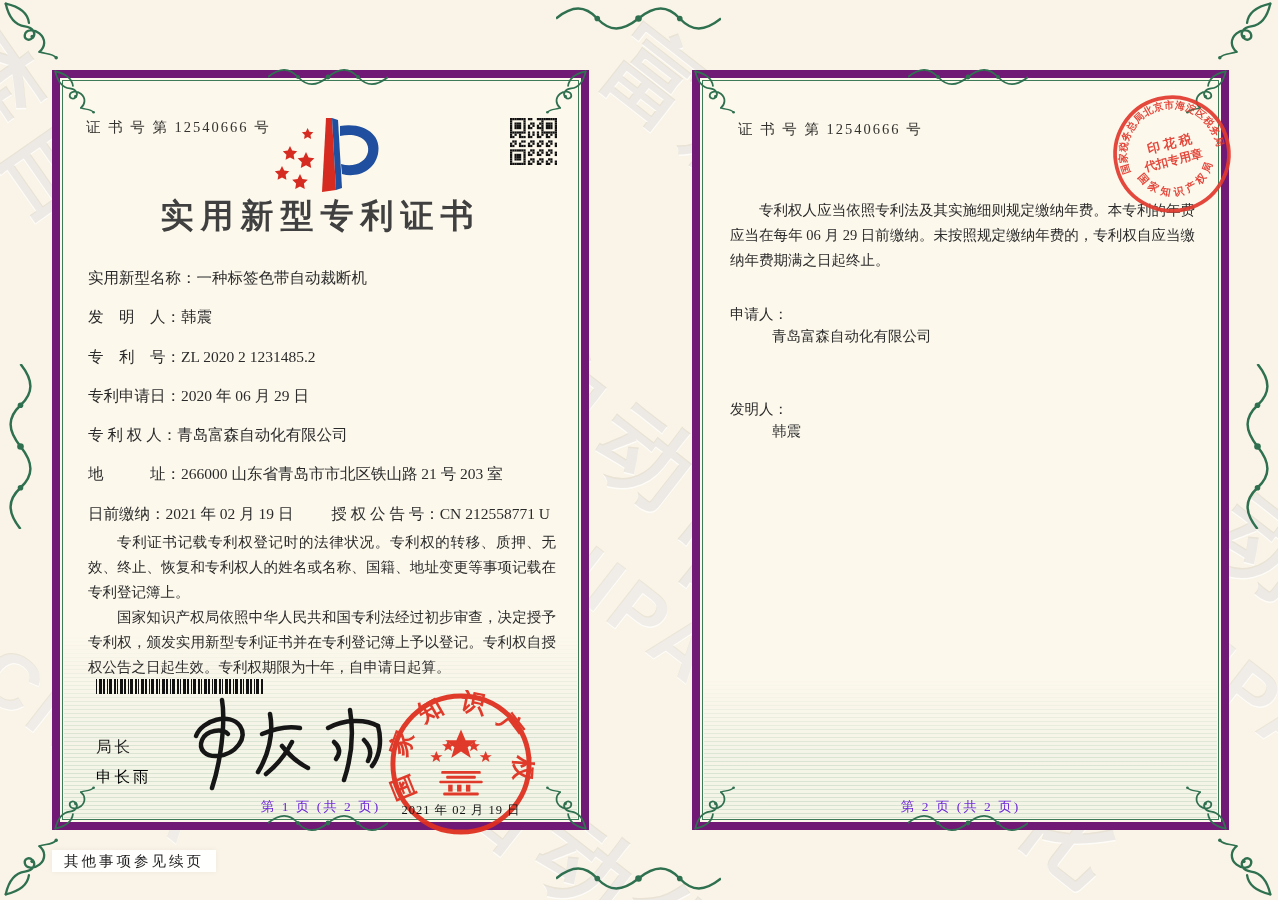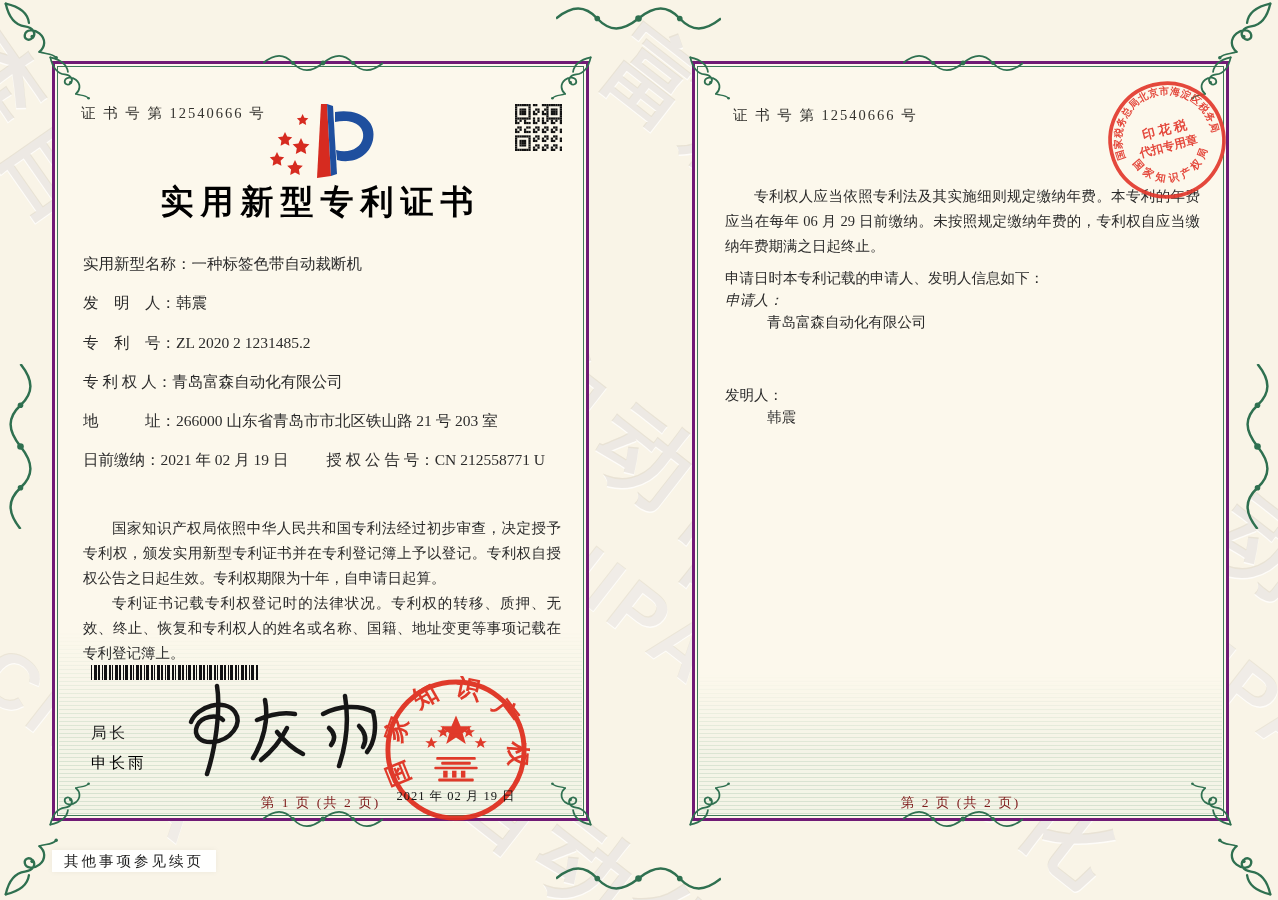--- a/index.html
+++ b/index.html
@@ -5,57 +5,57 @@
   html,body{margin:0;padding:0;background:#f7f2e4;}
   .canvas{position:relative;width:1278px;height:900px;background:#f9f4e7;overflow:hidden;
           font-family:"Liberation Serif","DejaVu Serif",serif;color:#2b2b2b;}
   
   .wm{position:absolute;font-weight:bold;color:rgba(148,138,116,0.16);
       text-shadow:1px 1px 0 rgba(255,255,255,0.75);white-space:nowrap;pointer-events:none;
       font-family:"Liberation Sans","DejaVu Sans",sans-serif;z-index:1;}
   .wm.cn{font-size:96px;letter-spacing:10px;}
   .wm.en{font-size:78px;letter-spacing:6px;color:rgba(160,148,130,0.15);}
   
-  .page{position:absolute;top:61px;width:537px;height:760px;background:#fcf8ec;
-        border:3px solid #701a75;box-sizing:border-box;z-index:2;}
+  .page{position:absolute;top:70px;width:537px;height:760px;background:#fcf8ec;
+        border:8px solid #701a75;box-sizing:border-box;z-index:2;}
   .page::before{content:"";position:absolute;inset:2px;border:1px solid #3d7a57;pointer-events:none;}
   .page1{left:52px;}
   .page2{left:692px;}
   .guilloche{position:absolute;left:4px;right:4px;bottom:4px;
      background-color:rgba(190,216,196,0.16);
      background-image:repeating-linear-gradient(0deg,rgba(120,170,135,0.28) 0px,rgba(120,170,135,0.28) 1px,transparent 1px,transparent 4px);
      -webkit-mask-image:linear-gradient(to bottom,transparent,rgba(0,0,0,.75) 55%,rgba(0,0,0,.85));
      mask-image:linear-gradient(to bottom,transparent,rgba(0,0,0,.75) 55%,rgba(0,0,0,.85));}
   .page1 .guilloche{height:185px;}
   .page2 .guilloche{height:140px;}
   
   .certno{position:absolute;left:26px;top:40px;font-size:14.5px;letter-spacing:2px;color:#33322e;}
   .page2 .certno{left:38px;top:42px;}
   .qr{position:absolute;right:24px;top:40px;width:47px;height:47px;}
   .logo{position:absolute;left:206px;top:34px;width:128px;height:88px;}
   .title{position:absolute;left:0;right:0;top:116px;text-align:center;font-size:33px;font-weight:700;
-         letter-spacing:7px;color:#000000;}
+         letter-spacing:7px;color:#404040;}
   .fields{position:absolute;left:28px;right:22px;top:190px;display:grid;
           grid-template-rows:repeat(7,39.3px);font-size:15.5px;}
   .fields .row{white-space:nowrap;}
   .fields .lbl{color:#2b2b2b;margin-top:46px;}
   .fields .val{color:#2b2b2b;}
   .fields .gap{display:inline-block;width:34px;}
   .paras{position:absolute;left:28px;right:25px;top:452px;font-size:14.5px;line-height:25px;
          text-align:justify;}
   .paras p{margin:0;text-indent:2em;}
   .barcode{position:absolute;left:36px;top:601px;width:168px;height:15px;}
   .duty{position:absolute;left:36px;top:659px;font-size:15.5px;letter-spacing:3px;color:#222;}
   .dutyname{position:absolute;left:36px;top:689px;font-size:15.5px;letter-spacing:3px;color:#000000;}
   .signature{position:absolute;left:118px;top:616px;width:232px;height:102px;z-index:4;}
   .seal{position:absolute;left:327px;top:612px;width:148px;height:148px;z-index:3;opacity:.94;}
   .sealdate{position:absolute;left:327px;top:724px;width:148px;text-align:center;font-size:12.5px;
             letter-spacing:1px;color:#141414;z-index:4;}
   .pagefooter{position:absolute;left:0;right:0;bottom:6px;text-align:center;font-size:13.5px;
-              letter-spacing:2px;color:#7f1d1d;}
+              letter-spacing:2px;color:#6d28d9;}
   .contnote{position:absolute;left:52px;width:537px;top:852px;text-align:left;z-index:2;}
   .contnote span{background:rgba(255,255,255,0.95);padding:3px 12px;font-size:14.5px;
                  letter-spacing:3px;color:#222;box-shadow:0 0 6px rgba(0,0,0,0.05);}
   
   .stamp{position:absolute;left:410px;top:14px;width:124px;height:124px;transform:rotate(-14deg);z-index:3;opacity:.92;}
   .p2para{position:absolute;left:30px;right:26px;top:120px;font-size:14.5px;line-height:25px;
           text-align:justify;text-indent:2em;margin:0;}
   .p2line{position:absolute;left:30px;font-size:14.5px;white-space:nowrap;}
   .p2indent{left:72px;}
   
@@ -408,31 +408,32 @@
         <path d="M34,62 l2.4,5 5.4,.8 -3.9,3.8 .9,5.4 -4.8-2.6 -4.8,2.6 .9-5.4 -3.9-3.8 5.4-.8 Z"></path>
       </g>
     </svg>
 
     <div class="title">实用新型专利证书</div>
 
     <div class="fields">
       <div class="row"><span class="lbl">实用新型名称：</span><span class="val">一种标签色带自动裁断机</span></div>
       <div class="row"><span class="lbl">发　明　人：</span><span class="val">韩震</span></div>
       <div class="row"><span class="lbl">专　利　号：</span><span class="val">ZL 2020 2 1231485.2</span></div>
+      <div class="row"><span class="lbl">专利申请日：</span><span class="val">2020 年 06 月 29 日</span></div>
       <div class="row"><span class="lbl">专 利 权 人：</span><span class="val">青岛富森自动化有限公司</span></div>
       <div class="row"><span class="lbl">地　　　址：</span><span class="val">266000 山东省青岛市市北区铁山路 21 号 203 室</span></div>
       <div class="row">
         <span class="lbl">日前缴纳：</span><span class="val">2021 年 02 月 19 日</span><span class="gap"></span>
         <span class="lbl">授 权 公 告 号：</span><span class="val">CN 212558771 U</span>
       </div>
     </div>
 
     <div class="paras">
+      <p>专利证书记载专利权登记时的法律状况。专利权的转移、质押、无效、终止、恢复和专利权人的姓名或名称、国籍、地址变更等事项记载在专利登记簿上。</p>
       <p>国家知识产权局依照中华人民共和国专利法经过初步审查，决定授予专利权，颁发实用新型专利证书并在专利登记簿上予以登记。专利权自授权公告之日起生效。专利权期限为十年，自申请日起算。</p>
-      <p>专利证书记载专利权登记时的法律状况。专利权的转移、质押、无效、终止、恢复和专利权人的姓名或名称、国籍、地址变更等事项记载在专利登记簿上。</p>
     </div>
 
     <svg class="barcode" id="barcode-svg" viewBox="0 0 168 15" preserveAspectRatio="none">
         <rect x="0" y="0" width="1" height="15" fill="#111"></rect>
         <rect x="3" y="0" width="3" height="15" fill="#111"></rect>
         <rect x="7" y="0" width="2" height="15" fill="#111"></rect>
         <rect x="11" y="0" width="1" height="15" fill="#111"></rect>
         <rect x="13" y="0" width="3" height="15" fill="#111"></rect>
         <rect x="18" y="0" width="2" height="15" fill="#111"></rect>
         <rect x="21" y="0" width="1" height="15" fill="#111"></rect>
@@ -575,22 +576,21 @@
       </text>
       <text x="60" y="54" text-anchor="middle" font-size="12.5" font-weight="bold" fill="#e23a2e" font-family="'Liberation Serif',serif">印 花 税</text>
       <text x="60" y="70" text-anchor="middle" font-size="11.5" font-weight="bold" fill="#e23a2e" font-family="'Liberation Serif',serif">代扣专用章</text>
       <text font-size="10" font-weight="bold" fill="#e23a2e" font-family="'Liberation Serif',serif">
         <textPath href="#stampBottom" startOffset="0" textLength="92" lengthAdjust="spacing">国家知识产权局</textPath>
       </text>
     </svg>
 
     <p class="p2para">专利权人应当依照专利法及其实施细则规定缴纳年费。本专利的年费应当在每年 06 月 29 日前缴纳。未按照规定缴纳年费的，专利权自应当缴纳年费期满之日起终止。</p>
 
-    <div class="p2line" style="top:205px;">申请日时本专利记载的申请人、发明人信息如下：</div>
-    <div class="p2line" style="top:227px;font-style:italic;">申请人：</div>
+    <div class="p2line" style="top:227px;">申请人：</div>
     <div class="p2line p2indent" style="top:249px;">青岛富森自动化有限公司</div>
     <div class="p2line" style="top:322px;">发明人：</div>
     <div class="p2line p2indent" style="top:344px;">韩震</div>
 
     <div class="pagefooter">第 2 页 (共 2 页)</div>
   </div>
 
 </div>
 
 </body></html>

